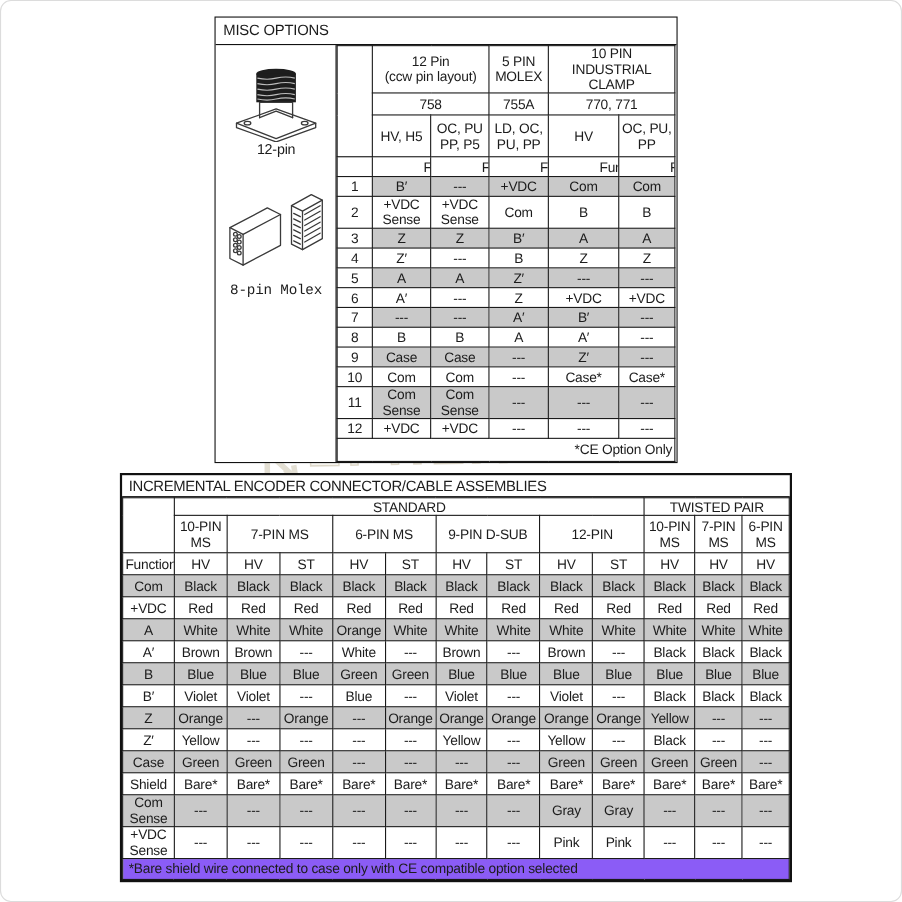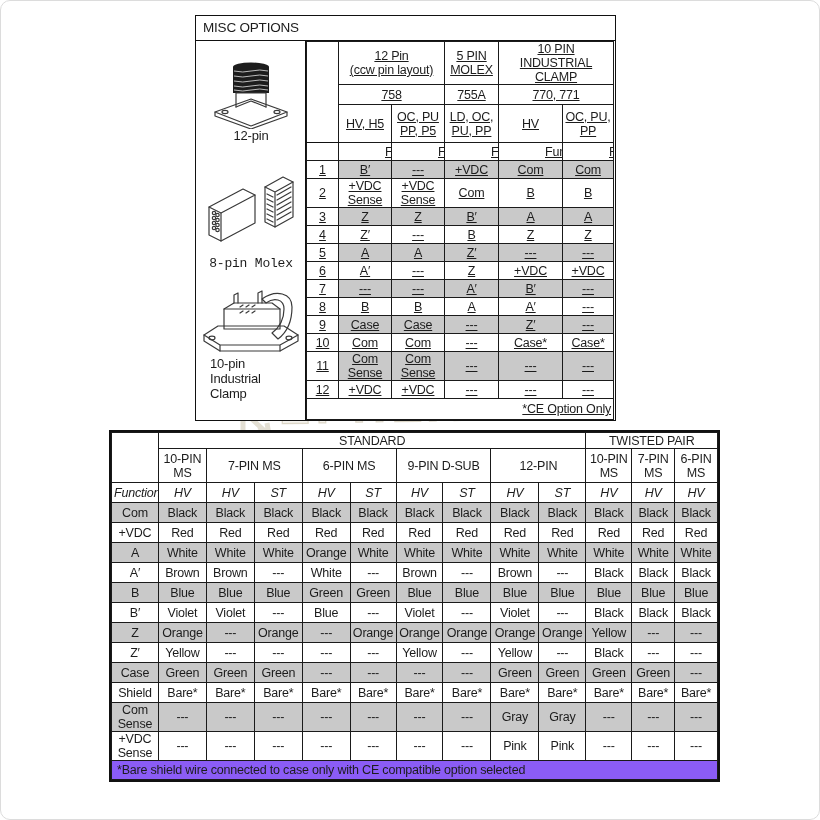--- a/index.html
+++ b/index.html
@@ -39,21 +39,21 @@
     border-bottom:1px solid #111;letter-spacing:-0.2px;
   }
   .misc-body{display:flex;}
   .fig-col{
     width:110px;box-sizing:border-box;border-right:1px solid #111;
     position:relative;flex:none;
   }
   .figure{position:absolute;left:0;width:110px;text-align:center;}
   .figure .flabel{font-size:13px;letter-spacing:-0.2px;line-height:1.15;}
   .fig3 .flabel{text-align:left;padding-left:14px;width:70px;}
-  .misc-table{width:293px;flex:none;text-decoration:underline;}
+  .misc-table{width:293px;flex:none;}
   .misc-table td{height:17px;}
   .misc-table tr.hdrA td{height:32px;}
   .misc-table tr.hdrB td{height:19px;}
   .misc-table tr.hdrC td{height:37px;}
   .misc-table tr.hdrD td{height:17px;padding-left:46px;}
   .misc-table td.blank{border-bottom:1px solid #111;}
   .misc-table tr.srow td:not(.pin-cell){background:#c9c9c9;}
   .misc-table tr.footrow td{text-align:right;padding-left:6px;height:20px;}
 
   
@@ -62,21 +62,21 @@
     border:2px solid #111;background:#fff;z-index:1;
   }
   .enc-title{
     height:19px;line-height:19px;padding-left:6px;font-size:13.5px;
     border-bottom:1px solid #111;letter-spacing:-0.3px;white-space:nowrap;
   }
   .enc-table{width:100%;}
   .enc-table td{height:19px;}
   .enc-table tr.gh td{height:15px;margin-left:24px;}
   .enc-table tr.ch td{height:33px;}
-  .enc-table tr.sh td{height:19px;font-style:italic;}
+  .enc-table tr.sh td{height:19px;}
   .enc-table tr.srow td{background:#c9c9c9;}
   .enc-table tr.footrow td{text-align:left;padding-left:5px;height:18px;background:#8b5cf6;}
 
   svg{display:block;margin:0 auto;}
   .sk{stroke:#3a3a3a;fill:none;stroke-width:1.2;stroke-linejoin:round;stroke-linecap:round;}
 </style>
 </head>
 <body>
 
 <div class="page">
@@ -121,34 +121,20 @@
               <circle class="sk" cx="14.5" cy="47" r="1.7"></circle>
             <circle class="sk" cx="14.5" cy="52" r="1.7"></circle>
               <circle class="sk" cx="14.5" cy="57" r="1.7"></circle>
             <path class="sk" d="M62 14 L80 4 L90 9 L90 44 L72 54 L62 49 Z"></path>
             <path class="sk" d="M62 14 L72 19 L72 54 M72 19 L90 9"></path>
             <path class="sk" d="M64 21 L70 24 M64 26 L70 29 M64 31 L70 34 M64 36 L70 39 M64 41 L70 44 M64 46 L70 49 M74 22 L88 14 M74 27 L88 19 M74 32 L88 24 M74 37 L88 29 M74 42 L88 34 M74 47 L88 39"></path>
           </svg>
           <div class="flabel">8-pin Molex</div>
         </div>
 
-        <div class="figure fig3" style="top:242px;">
-          <svg width="102" height="74" viewBox="0 0 102 74">
-            <path class="sk" d="M4 52 L18 43 L84 43 L98 52 L98 58 L80 68 L20 68 L4 58 Z"></path>
-            <path class="sk" d="M4 52 L20 62 L80 62 L98 52 M20 62 L20 68 M80 62 L80 68"></path>
-            <ellipse class="sk" cx="12" cy="55" rx="3" ry="1.8"></ellipse>
-            <ellipse class="sk" cx="89" cy="55" rx="3" ry="1.8"></ellipse>
-            <path class="sk" d="M24 26 L34 20 L72 20 L80 26 L80 46 L24 46 Z"></path>
-            <path class="sk" d="M24 26 L80 26"></path>
-            <path class="sk" d="M34 20 L34 12 L38 10 L38 20 M58 20 L58 10 L62 8 L62 20"></path>
-            <path class="sk" d="M40 24 l3 -2 M46 24 l3 -2 M52 24 l3 -2 M40 30 l3 -2 M46 30 l3 -2 M52 30 l3 -2"></path>
-            <path class="sk" d="M62 16 C76 6 92 10 92 24 C92 40 86 50 78 56 L72 50 C80 44 84 36 84 26 C84 16 74 14 66 20 Z"></path>
-          </svg>
-          <div class="flabel">10-pin Industrial Clamp</div>
-        </div>
 
       </div>
 
       <table class="misc-table">
         <colgroup>
           <col style="width:32px">
             <col style="width:53px">
             <col style="width:53px">
           <col style="width:54px">
             <col style="width:64px">
@@ -285,20 +271,21 @@
             </tr>
             <tr class="footrow">
               <td colspan="6">*CE Option Only</td>
             </tr>
           </tbody>
       </table>
     </div>
   </section>
 
   <section class="enc-box">
+    <div class="enc-title">INCREMENTAL ENCODER CONNECTOR/CABLE ASSEMBLIES</div>
     <table class="enc-table">
       <colgroup>
         <col style="width:46px">
           <col style="width:47px">
           <col style="width:47px">
           <col style="width:47px">
         <col style="width:47px">
           <col style="width:45px">
           <col style="width:46px">
           <col style="width:47px">

